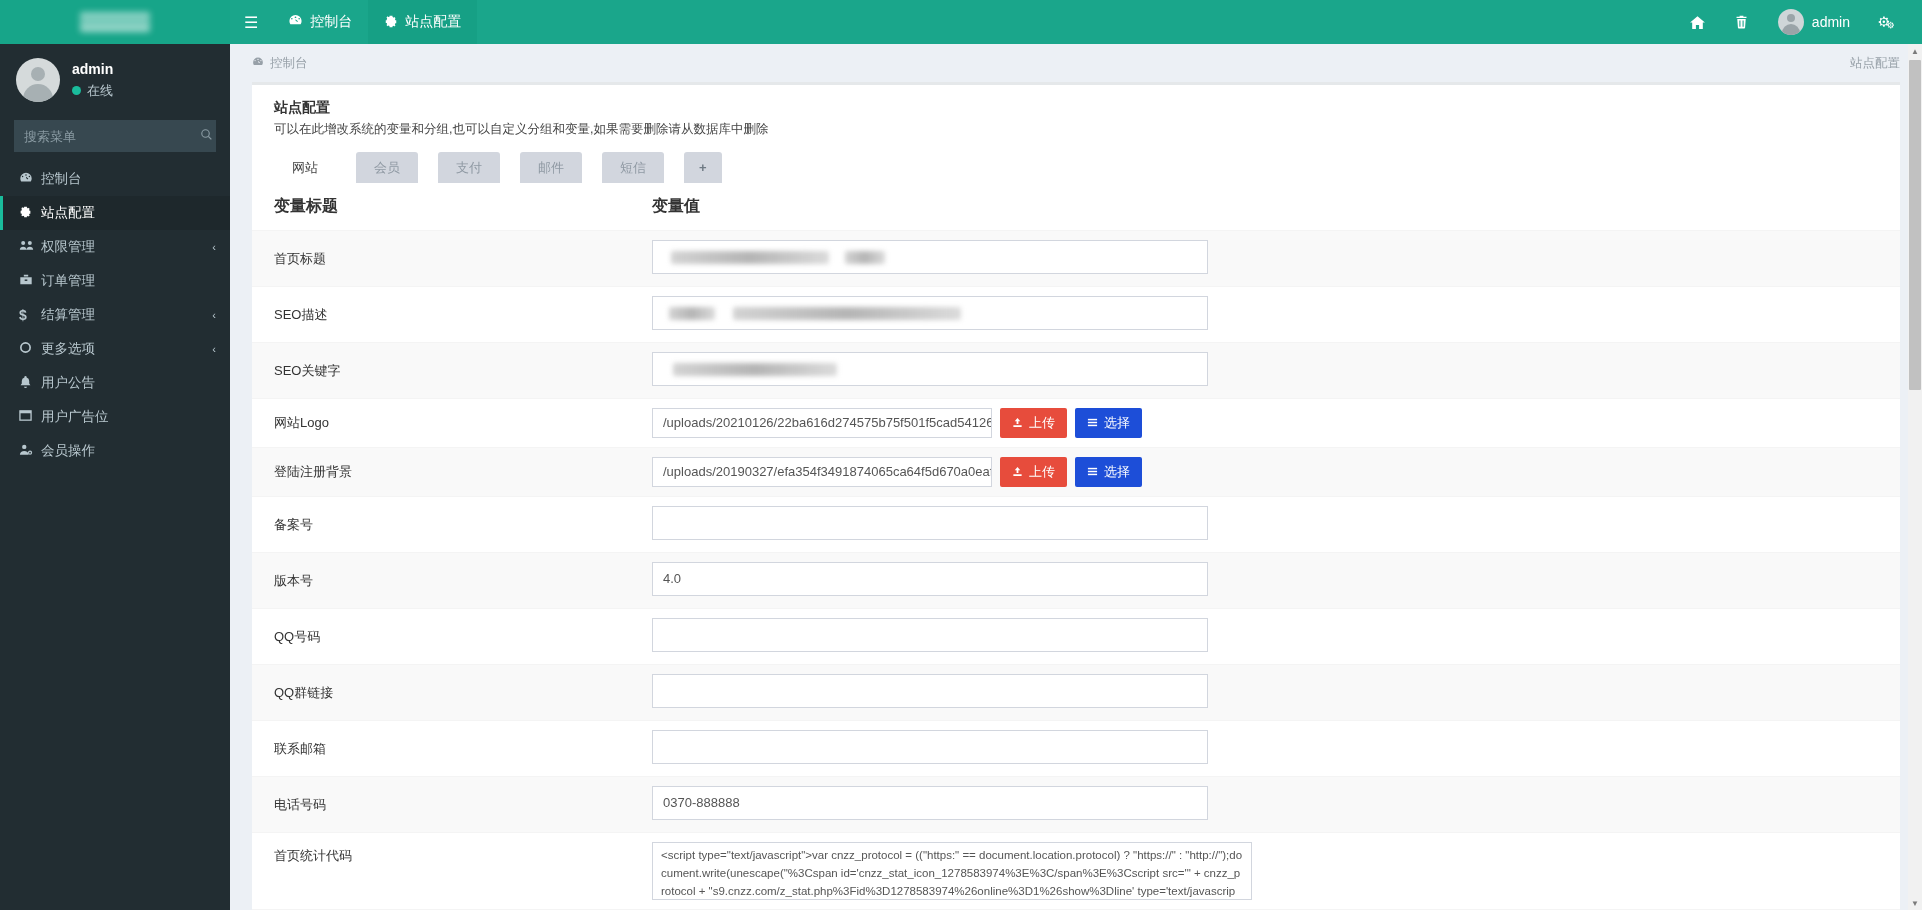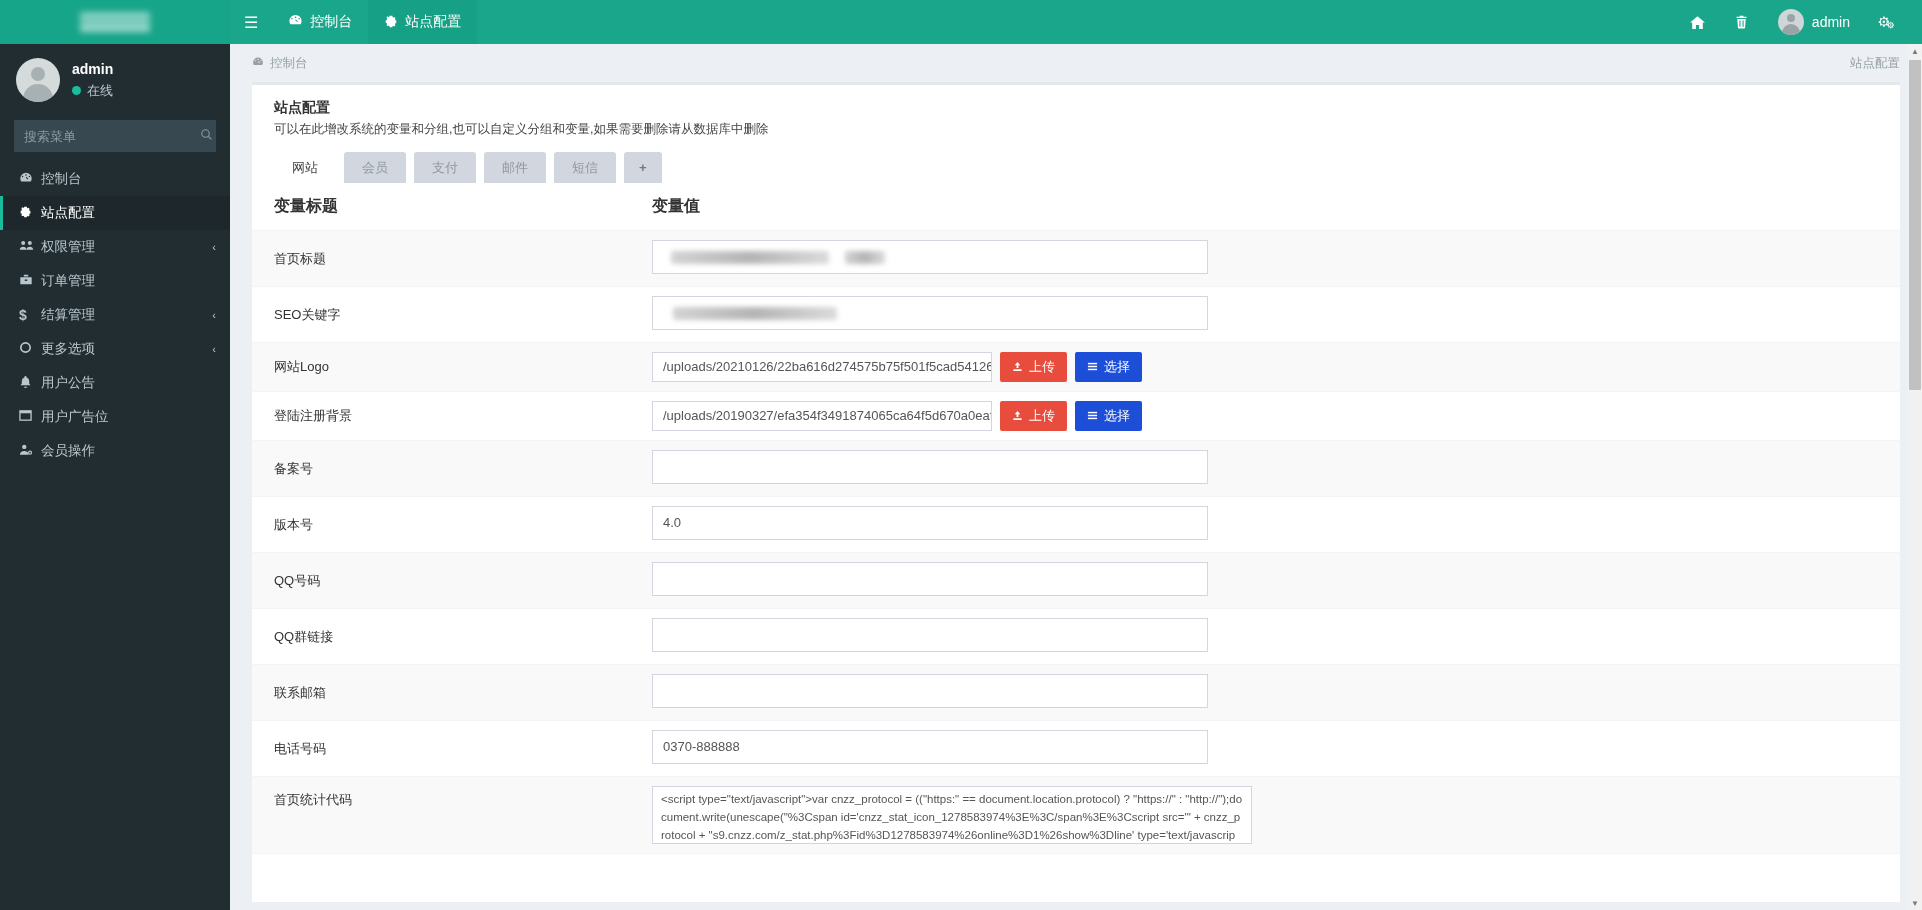--- a/index.html
+++ b/index.html
@@ -108,21 +108,21 @@
   .crumb-right { color: #97a0a8; font-size: 12.5px; cursor: pointer; }
 
   .panel {
     margin: 0 22px; background: #fff; border-top: 3px solid #e5e8ea;
     min-height: 820px;
   }
   .panel-head { padding: 14px 22px 10px 22px; }
   .panel-title { font-size: 14px; font-weight: bold; color: #333; margin-bottom: 4px; }
   .panel-sub { font-size: 12.5px; color: #444; }
 
-  .tabs { display: flex; gap: 8px; padding: 4px 22px 0 22px; }
+  .tabs { display: flex; gap: 20px; padding: 4px 22px 0 22px; }
   .tab {
     background: #d2d6de; color: #8f99a3; font-size: 13px;
     padding: 9px 18px; cursor: pointer; border-radius: 3px 3px 0 0; line-height: 1;
   }
   .tab.active { background: #fff; color: #444; }
   .tab.add { padding: 9px 15px; color: #6f7a84; font-weight: bold; }
 
   table.cfg { width: 100%; border-collapse: collapse; }
   table.cfg th {
     text-align: left; font-size: 16px; color: #333; font-weight: bold;
@@ -371,20 +371,26 @@
       <tbody>
 
 
         <tr>
           <td class="c1">首页标题</td>
           <td>
             <span class="inp tall"><i class="blur-val" style="width:158px;margin-left:8px;"></i><i class="blur-val" style="width:40px;margin-left:16px;"></i></span>
           </td>
         </tr>
 
+        <tr>
+          <td class="c1">SEO描述</td>
+          <td>
+            <span class="inp tall"><i class="blur-val" style="width:46px;margin-left:6px;"></i><i class="blur-val" style="width:228px;margin-left:18px;"></i></span>
+          </td>
+        </tr>
 
         <tr>
           <td class="c1">SEO关键字</td>
           <td>
             <span class="inp tall"><i class="blur-val" style="width:164px;margin-left:10px;"></i></span>
           </td>
         </tr>
 
         <tr>
           <td class="c1">网站Logo</td>

